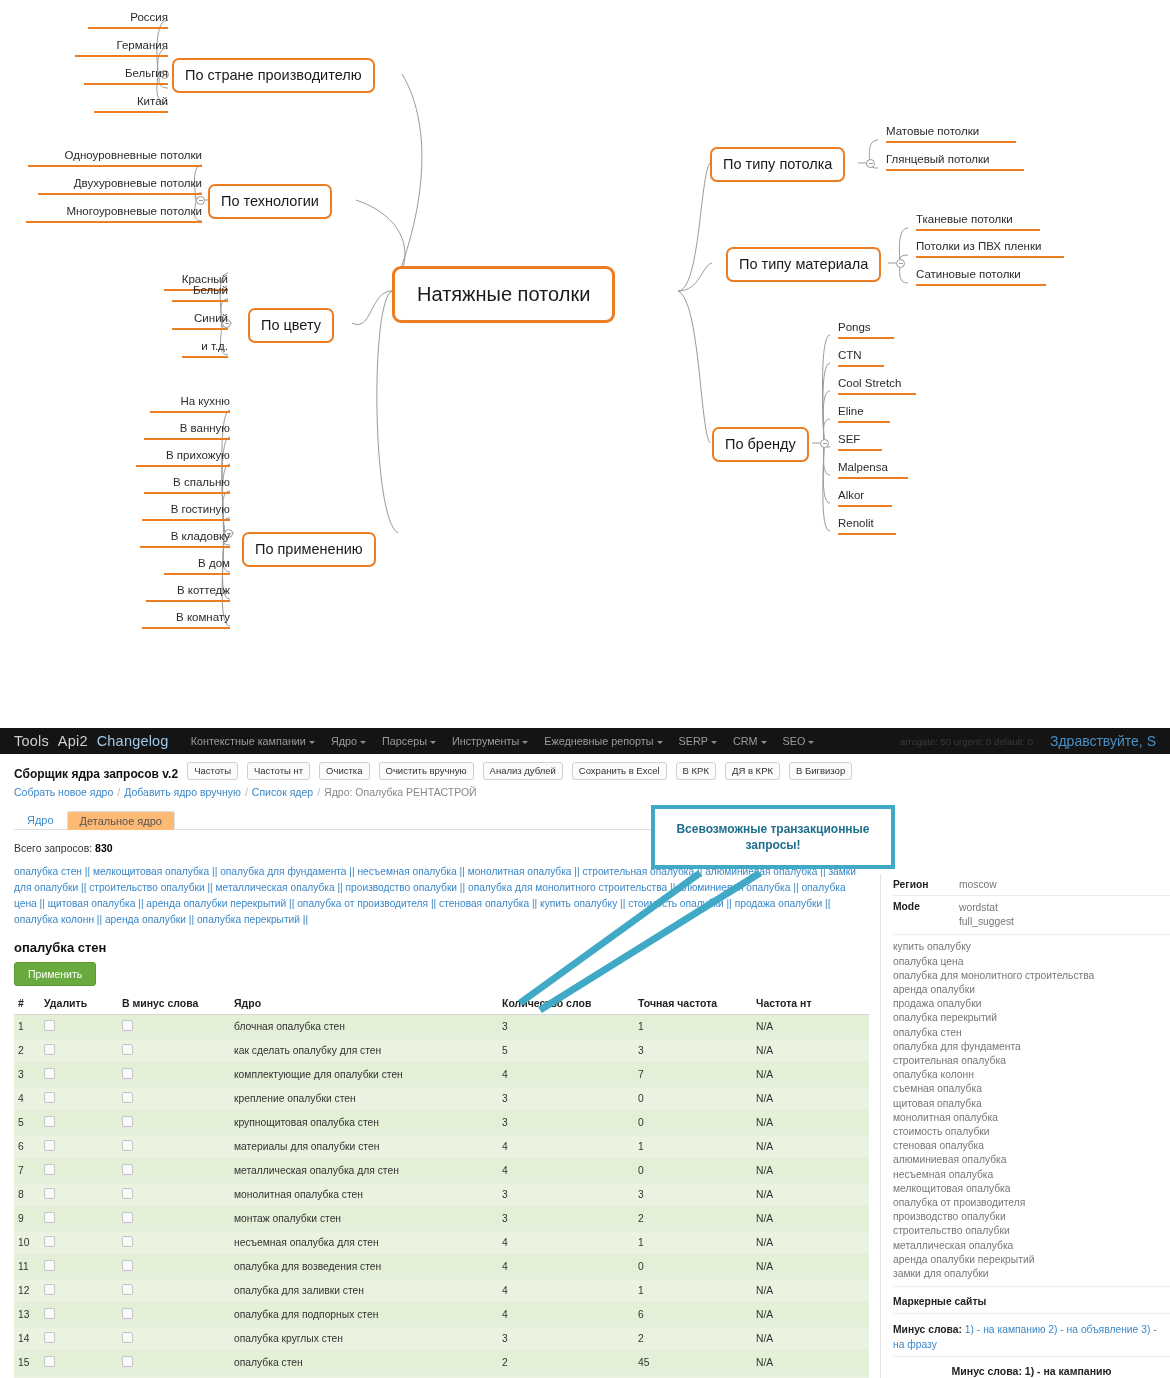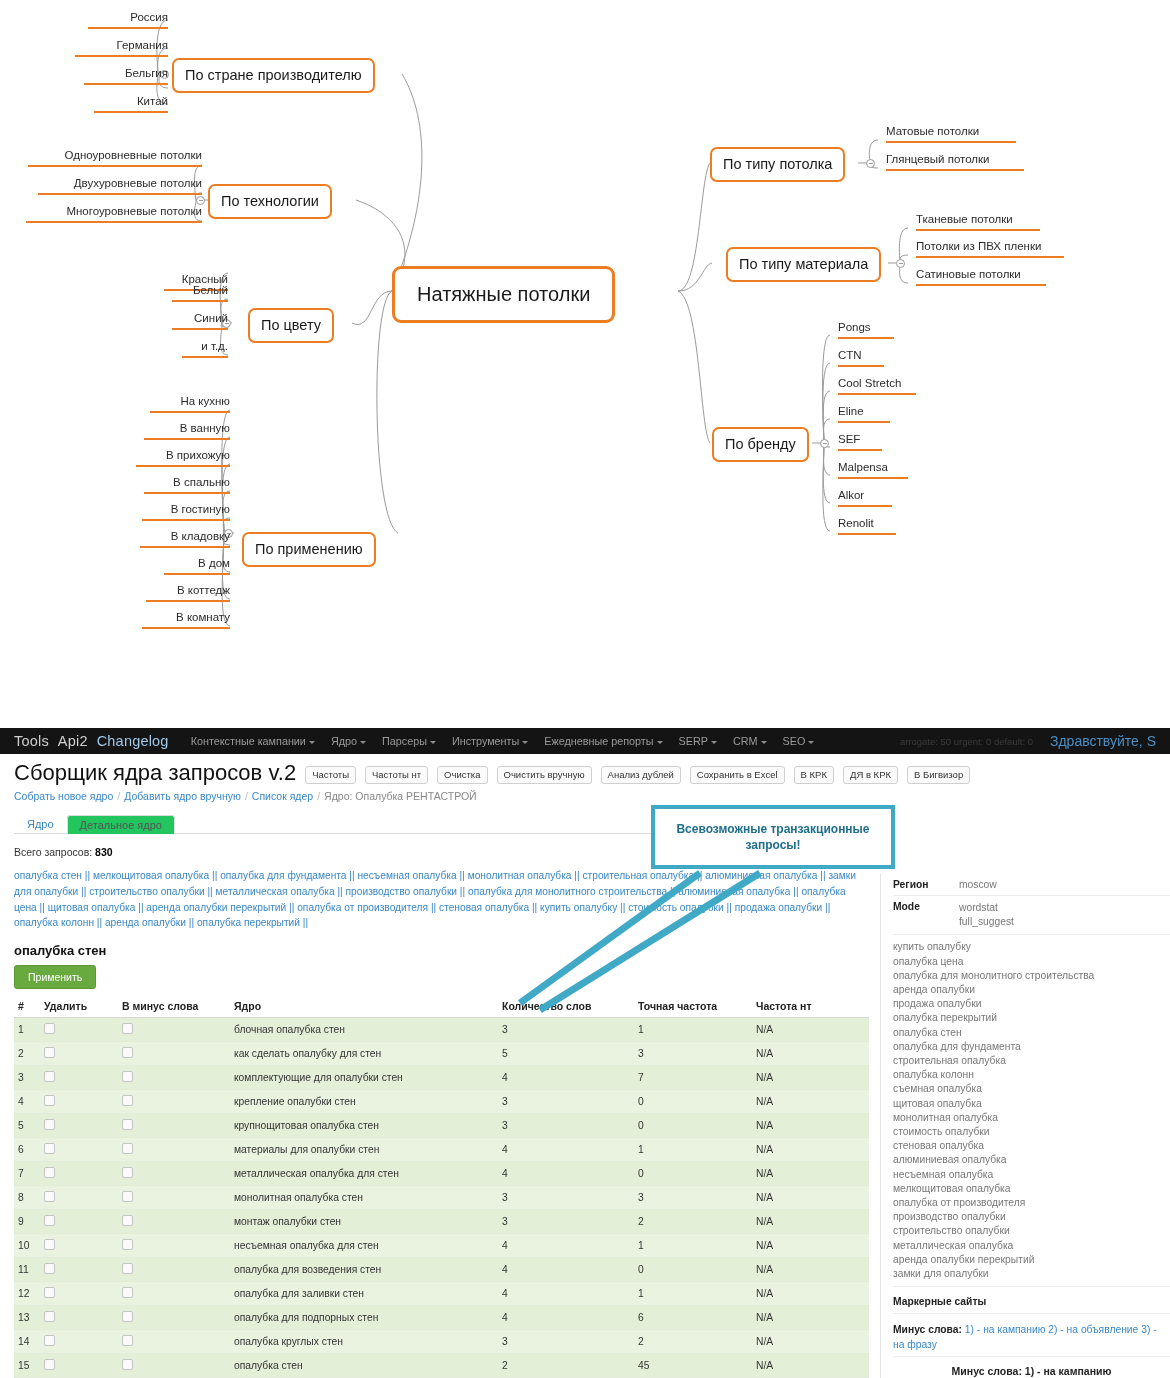--- a/index.html
+++ b/index.html
@@ -83,34 +83,34 @@
     border-left:3px solid transparent; border-right:3px solid transparent;
     border-top:3.5px solid #8d8d8d; vertical-align:middle; }
   .nav-right { margin-left:auto; display:flex; align-items:center; gap:17px; }
   .nav-ghost { color:#3a3a3a; font-size:9.5px; }
   .nav-greet { color:#bdbdbd; font-size:14px; }
   .nav-greet span { color:#4b8fc4; }
 
   .page { padding:8px 14px 0 14px; position:relative; }
 
   .titlerow { display:flex; align-items:flex-end; gap:9px; margin-bottom:6px; }
-  .page-title { font-size:22px; font-weight:normal; color:#111; line-height:1; }
+  .page-title { font-size:12px; font-weight:bold; color:#111; line-height:1; }
   .btn-sm {
     border:1px solid #cfcfcf; background:#fbfbfb; border-radius:3px;
     font-size:9.5px; color:#333; padding:3px 6px; line-height:1.1; white-space:nowrap;
   }
 
   .breadcrumb { font-size:10.5px; color:#999; margin-bottom:10px; }
   .breadcrumb a { color:#3a87c8; text-decoration:none; }
   .breadcrumb .sep { color:#bbb; margin:0 4px; }
   .breadcrumb .cur { color:#888; }
 
   .tabs { display:flex; align-items:flex-end; border-bottom:1px solid #ddd; height:22px; }
   .tab { font-size:11px; color:#3a87c8; padding:3px 12px; border:1px solid transparent; border-bottom:none; }
-  .tab.active { color:#555; background:#22c55e; border-color:#ddd; border-radius:3px 3px 0 0; margin-bottom:-1px; }
+  .tab.active { color:#555; background:#fdba74; border-color:#ddd; border-radius:3px 3px 0 0; margin-bottom:-1px; }
 
   .total { font-size:10.5px; color:#333; margin:12px 0 10px 0; }
   .total b { color:#000; }
 
   .kwblob { font-size:10.2px; color:#3a87c8; line-height:1.55; width:855px; }
 
   .section-h { font-size:13px; font-weight:bold; color:#111; margin:12px 0 7px 0; }
   .btn-apply {
     background:#69aa3e; border:1px solid #5d9637; color:#fff;
     border-radius:3px; font-size:10.5px; padding:5px 13px; display:inline-block;

